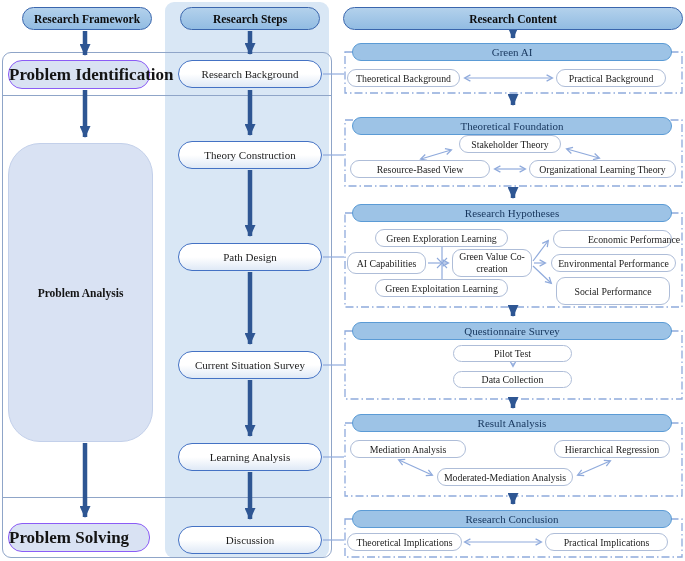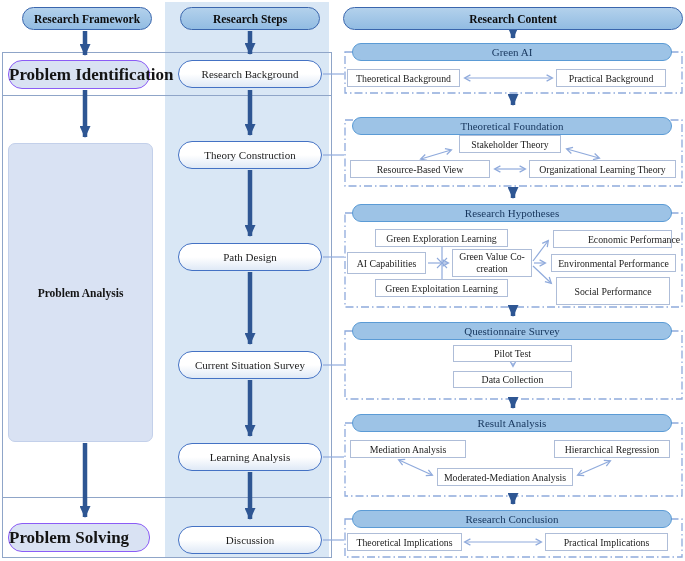--- a/index.html
+++ b/index.html
@@ -1,21 +1,21 @@
 <!DOCTYPE html>
 <html><head>
 <meta charset="utf-8">
 <style>
   html,body{margin:0;padding:0;background:#fff;}
   #canvas{
     position:relative;width:685px;height:561px;background:#fff;overflow:hidden;
     font-family:"Liberation Serif","DejaVu Serif",serif;color:#111;
   }
   #canvas *{box-sizing:border-box;}
-  .abs{position:absolute;}
+  .abs{position:absolute;border-radius:9px;}
   .panel{background:#d9e7f5;z-index:0;}
   .band{border:1px solid #8fa5c8;z-index:1;}
   .bline{height:1px;background:#8fa5c8;z-index:1;}
   svg.overlay{position:absolute;left:0;top:0;z-index:2;pointer-events:none;}
   .hpill{
     z-index:3;display:flex;align-items:center;justify-content:center;
     background:linear-gradient(180deg,#b3d1ec,#92bce2);
     border:1.3px solid #3a66ad;border-radius:12px;
     font-size:11.5px;font-weight:bold;color:#0c0c0c;white-space:nowrap;
   }
@@ -24,21 +24,21 @@
     background:#9dc3e6;border:1.2px solid #5b9bd5;border-radius:9px;
     font-size:11px;color:#17365d;white-space:nowrap;
   }
   .lpill{
     z-index:3;display:flex;align-items:center;justify-content:flex-start;
     background:#d9e2f3;border:1px solid #8b5cf6;border-radius:14px;
     font-size:17px;font-weight:bold;color:#141414;white-space:nowrap;
   }
   .bigbox{
     z-index:3;display:flex;align-items:center;justify-content:center;
-    background:#d9e2f3;border:1px solid #c3d0ea;border-radius:7px;
+    background:#d9e2f3;border:1px solid #c3d0ea;border-radius:32px;
     font-size:11.5px;font-weight:bold;color:#141414;
   }
   .stad{
     z-index:3;display:flex;align-items:center;justify-content:center;
     background:linear-gradient(180deg,#ffffff 50%,#dfe9f6);
     border:1.2px solid #4472c4;border-radius:14px;
     font-size:11px;color:#1c1c1c;white-space:nowrap;
   }
   .sbox{
     z-index:3;display:flex;align-items:center;justify-content:center;

